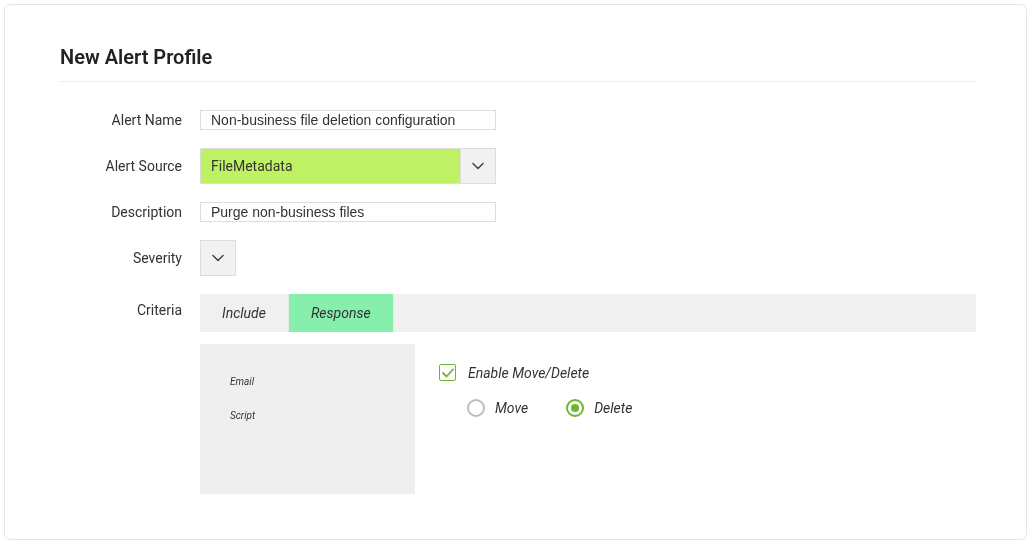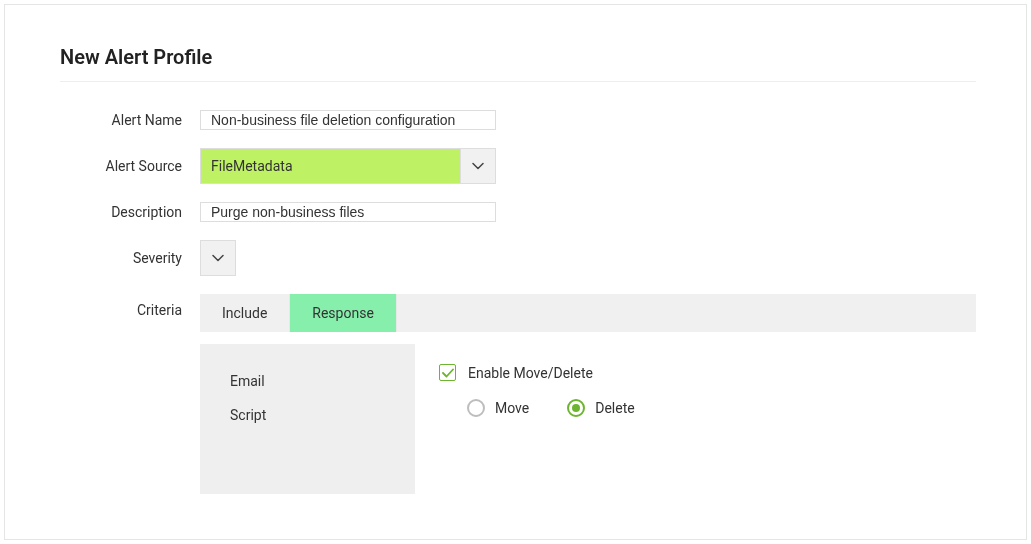--- a/index.html
+++ b/index.html
@@ -5,21 +5,21 @@
     * { box-sizing: border-box; margin: 0; padding: 0; }
     body {
       font-family: -apple-system, BlinkMacSystemFont, "Segoe UI", Roboto, "Helvetica Neue", Arial, sans-serif;
       background: #fff;
       padding: 4px;
     }
     .container {
       width: 1023px;
       height: 536px;
       border: 1px solid #e5e5e5;
-      border-radius: 0;
+      border-radius: 6px;
       padding: 40px 50px 30px 55px;
       background: #fff;
     }
     .page-title {
       font-size: 20px;
       font-weight: 600;
       color: #222;
       padding-bottom: 12px;
       border-bottom: 1px solid #eee;
       margin-bottom: 28px;
@@ -71,20 +71,21 @@
       height: 36px;
       border: 1px solid #ddd;
       background: #f1f1f1;
       display: flex;
       align-items: center;
       justify-content: center;
       cursor: pointer;
     }
     .tabs-area {
       flex: 1;
+      font-style: italic;
     }
     .tabs {
       display: flex;
       background: #f0f0f0;
       height: 38px;
     }
     .tab {
       padding: 0 22px;
       display: flex;
       align-items: center;
@@ -108,21 +109,21 @@
       width: 215px;
       background: #efefef;
       padding-top: 20px;
       min-height: 150px;
     }
     .sub-nav-item {
       height: 34px;
       display: flex;
       align-items: center;
       padding-left: 30px;
-      font-size: 14px;
+      font-size: 10px;
       color: #333;
       cursor: pointer;
     }
     .sub-nav-item.active {
       background: #fff;
     }
     .response-panel {
       flex: 1;
       padding: 20px 24px;
     }

